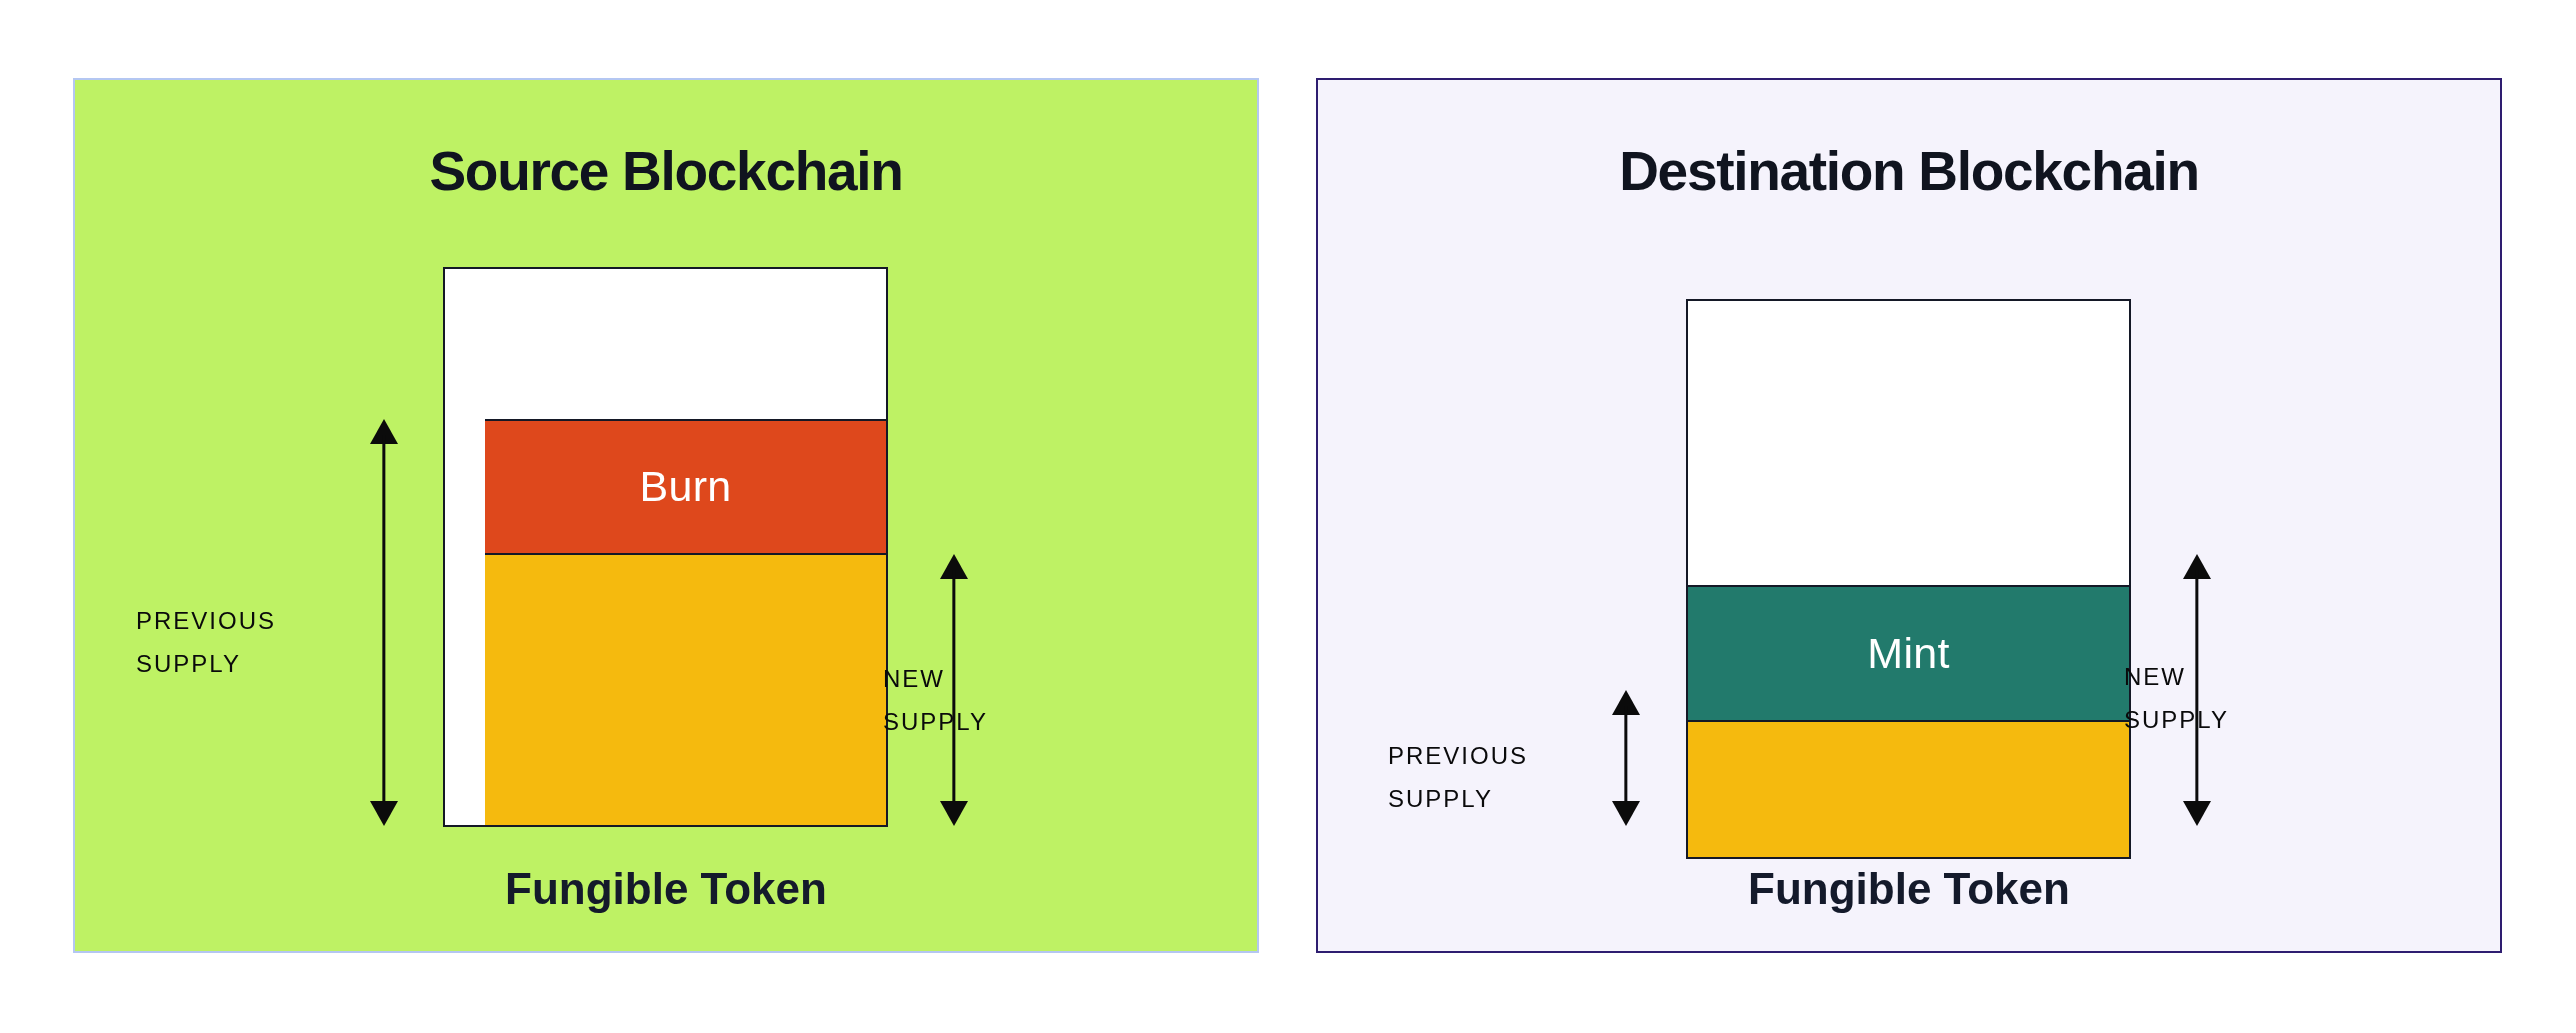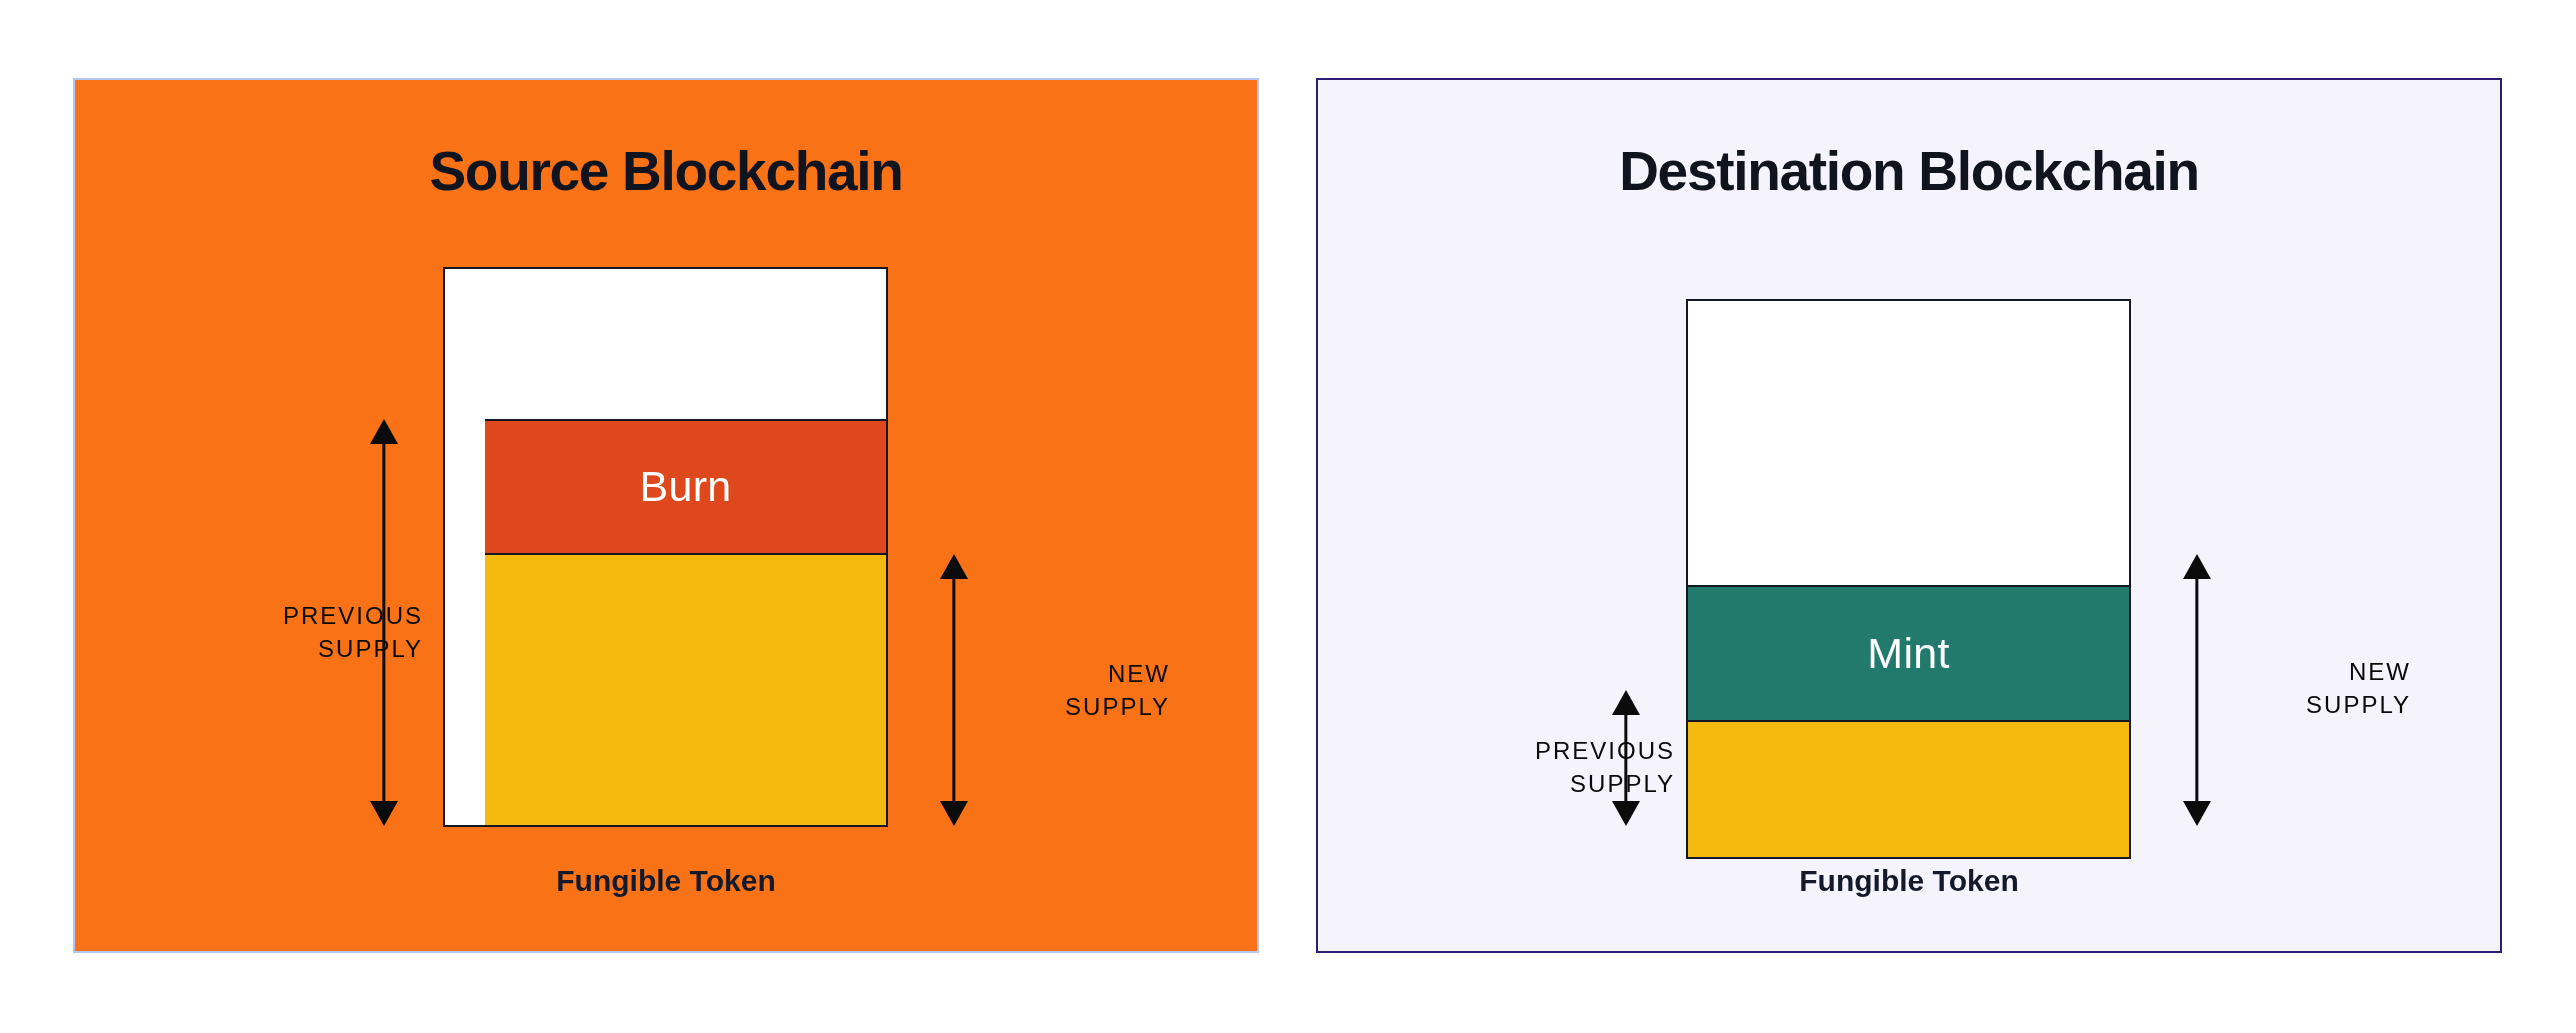--- a/index.html
+++ b/index.html
@@ -69,21 +69,21 @@
     font-weight: 500;
     letter-spacing: 0.3px;
   }
 
   .caption {
     position: absolute;
     top: 784px;
     left: 0;
     width: 100%;
     text-align: center;
-    font-size: 30px;
+    font-size: 44px;
     font-weight: 700;
     color: #141a2b;
   }
 
   .arrow {
     position: absolute;
     width: 29px;
     color: #0b0b0b;
   }
   .arrow .head {
@@ -103,35 +103,35 @@
     transform: translateX(-50%);
     top: 15.7px;
     bottom: 15.7px;
     width: 3.3px;
     background: currentColor;
   }
 
   .supply-label {
     position: absolute;
     width: 287px;
-    text-align: right;
+    text-align: left;
     font-size: 24px;
     font-weight: 500;
     letter-spacing: 2px;
-    line-height: 33px;
+    line-height: 43px;
     color: #0a0a0b;
     white-space: pre-line;
   }
 </style>
 </head>
 <body>
 
 <div class="canvas">
 
-  <section class="panel source" style="background: #f97316; border-color: rgb(180, 199, 242);">
+  <section class="panel source" style="background: #bef264; border-color: rgb(180, 199, 242);">
     <h1 class="panel-title">Source Blockchain</h1>
 
     <div class="bar" style="border-color: rgb(20, 24, 38); padding-left: 40px;">
       <div class="seg" style="background: rgb(255, 255, 255); flex-basis: 153px;">
         <span class="seg-label"></span>
       </div>
       <div class="seg" style="background: rgb(222, 72, 28); flex-basis: 135px;">
         <span class="seg-label">Burn</span>
       </div>
       <div class="seg" style="background: rgb(245, 186, 14); flex-basis: 272px;">

